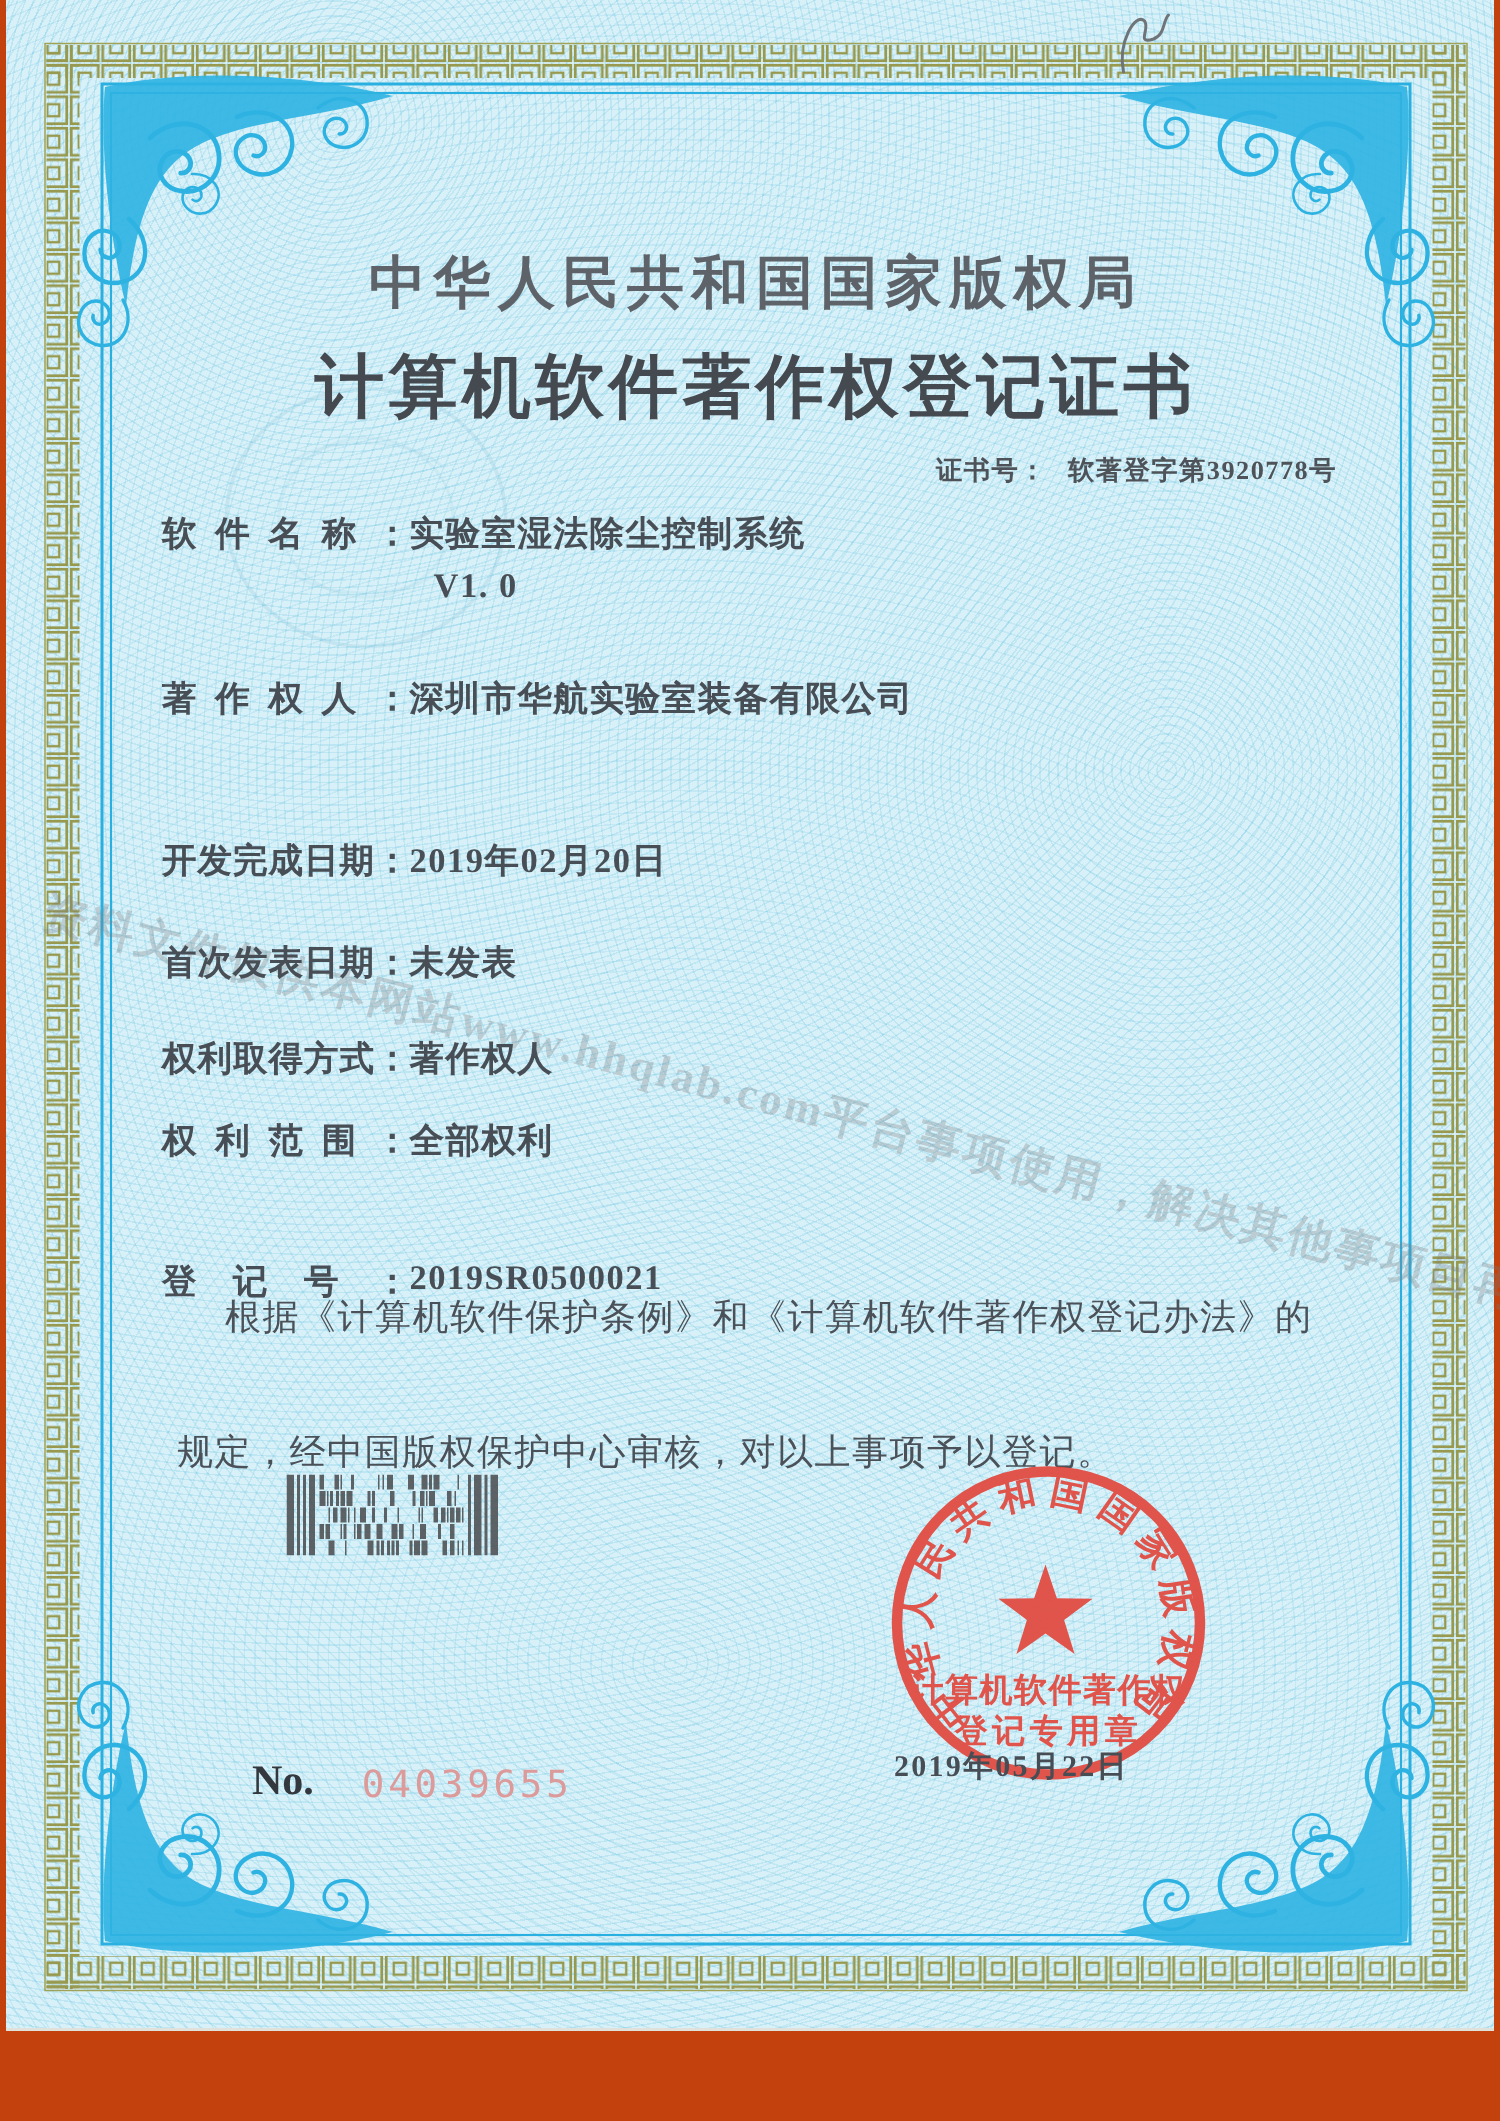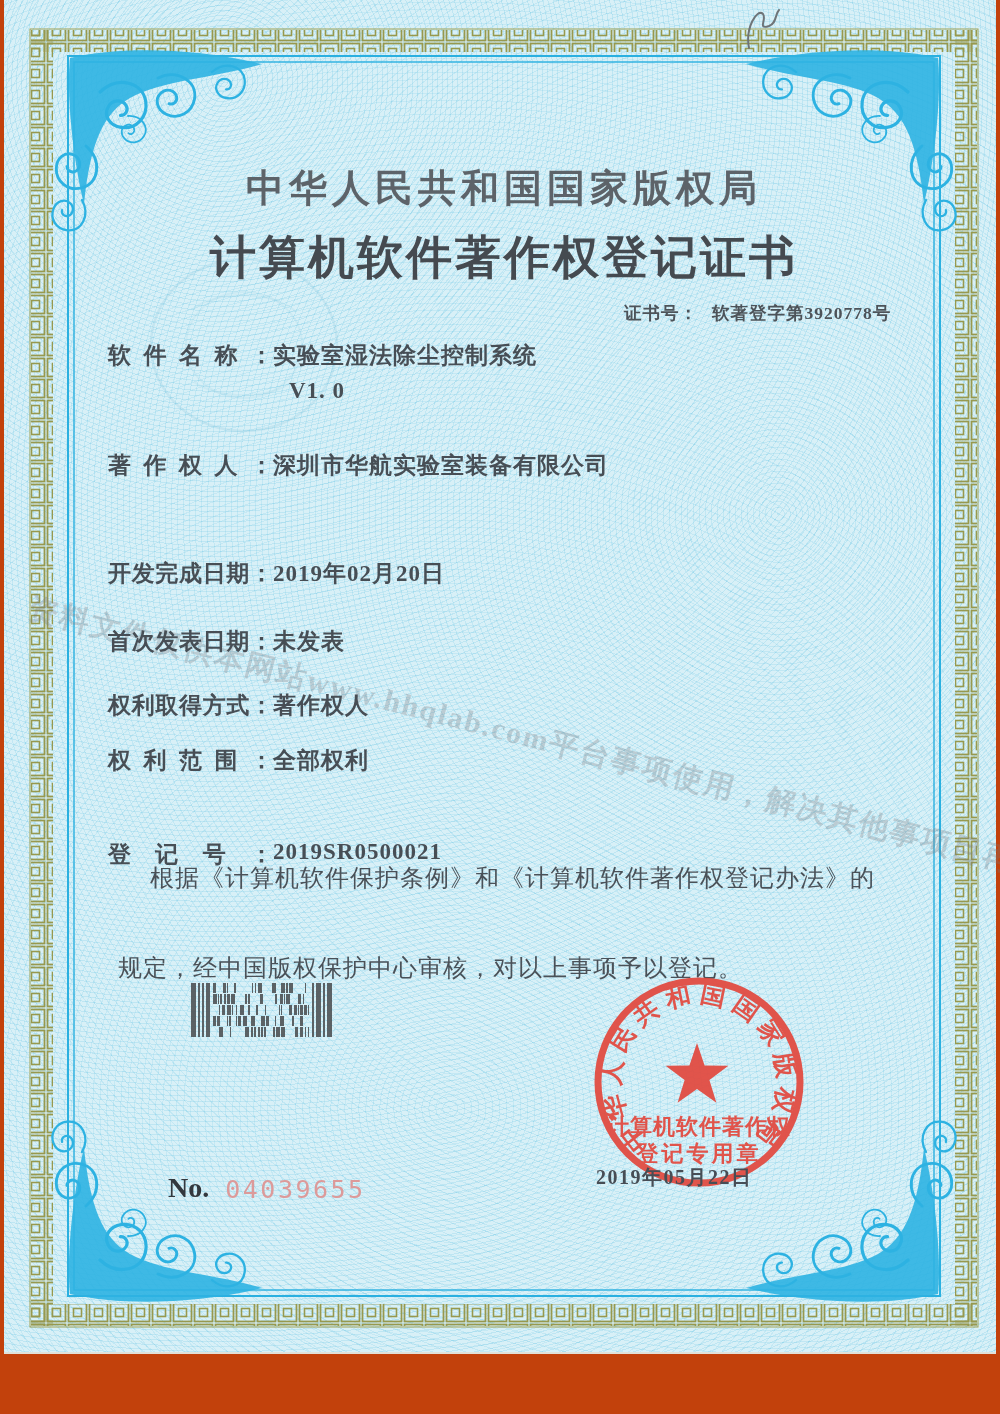--- a/index.html
+++ b/index.html
@@ -48,21 +48,21 @@
   }
   .barcode{position:absolute; left:187px; top:983px; width:141px; height:54px; opacity:.88;}
   .seal{position:absolute; left:583px; top:970px; width:224px; height:224px; opacity:.93;}
   .issue-date{
     position:absolute; left:592px; top:1164px; font-size:20px; font-weight:600;
     letter-spacing:1.5px; color:#474d55;
   }
   .serial{position:absolute; left:164px; top:1172px; display:flex; align-items:flex-end;}
   .serial .prefix{font-size:28px; color:#33383e; font-weight:600;}
   .serial .num{
-    margin-left:16px; font-size:25px; letter-spacing:2.5px; color:#dc9a9a;
+    margin-left:32px; font-size:25px; letter-spacing:2.5px; color:#dc9a9a;
     font-family:"DejaVu Sans Mono","Liberation Mono",monospace;
   }
   .ghost{position:absolute; left:140px; top:250px; opacity:.5;}
   .handmark{position:absolute; left:715px; top:0;}
 </style>
 </head>
 <body>
 
 <div id="page">
   <div id="cert">

